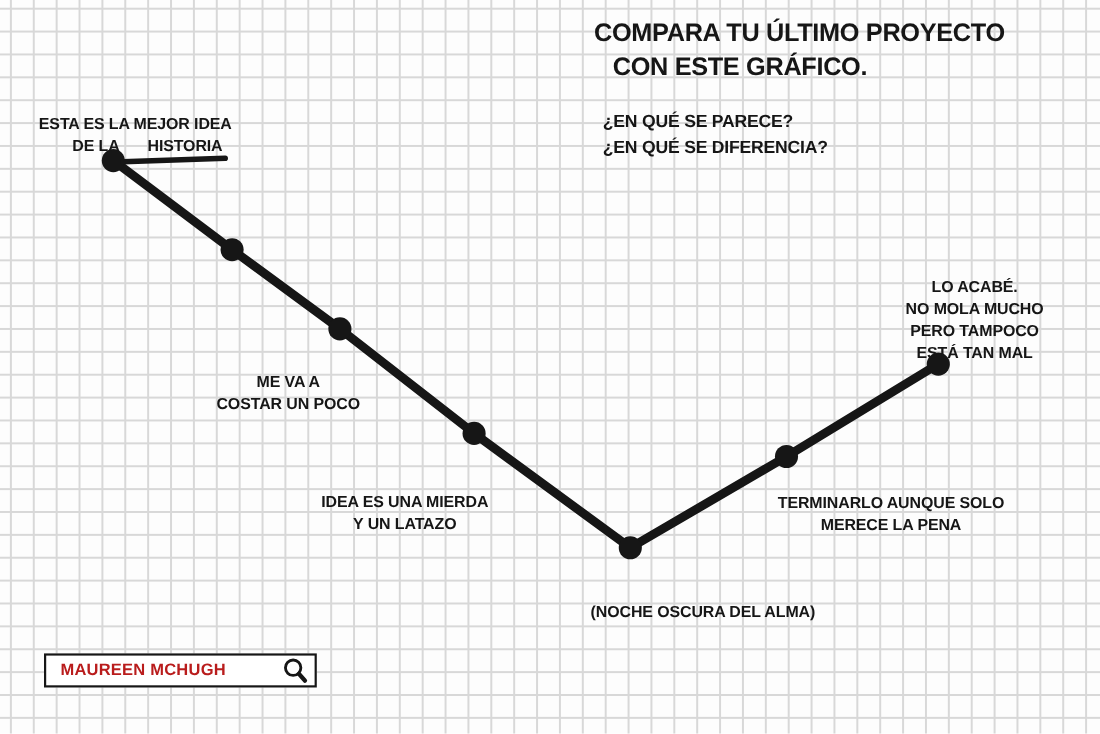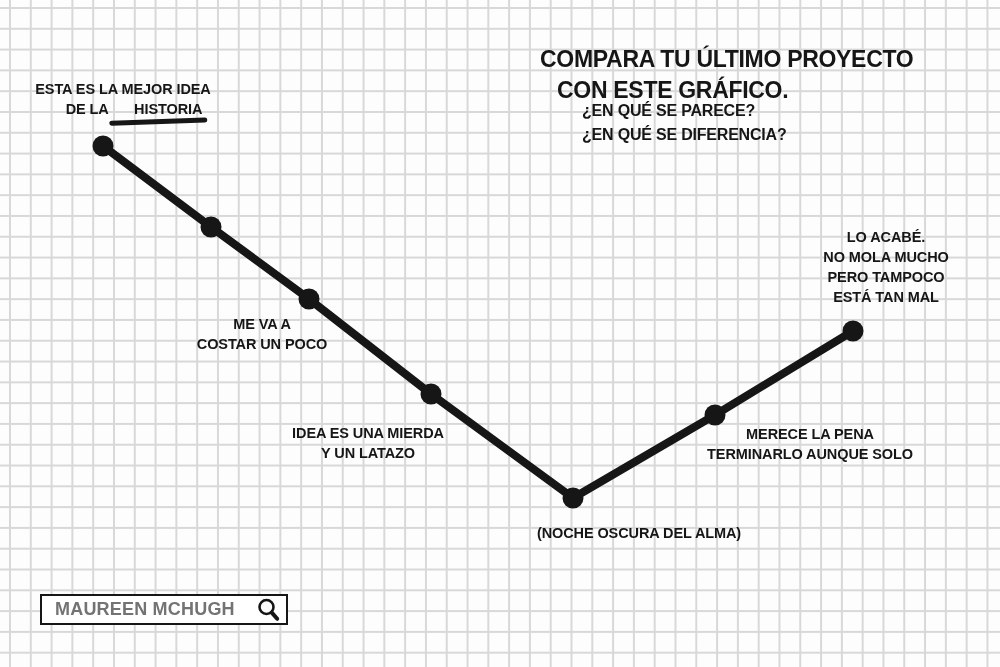--- a/index.html
+++ b/index.html
@@ -14,38 +14,38 @@
     background-size:20.8px 20.8px;
     background-position:9px 7px;
     font-family:"Liberation Sans", sans-serif;
     color:#161616;
   }
   #chart-svg { position:absolute; left:0; top:0; }
   .ink-line { fill:none; stroke:#161616; stroke-width:8; stroke-linecap:round; stroke-linejoin:round; }
   .ink-dot  { fill:#161616; }
 
   .title-block {
-    position:absolute; left:540px; top:44px;
+    position:absolute; left:540px; top:14px;
     font-weight:bold; font-size:23px; line-height:31px;
     letter-spacing:-0.3px; white-space:nowrap;
   }
   .title-block .line2 { display:block; padding-left:17px; }
 
   .questions-block {
-    position:absolute; left:582px; top:99px;
+    position:absolute; left:548px; top:99px;
     font-weight:bold; font-size:16px; line-height:24px;
     letter-spacing:-0.2px; white-space:nowrap;
   }
   .questions-block span { display:block; }
 
   .label {
     position:absolute; transform:translateX(-50%);
     text-align:center; font-weight:bold;
     font-size:14.5px; line-height:20px;
-    letter-spacing:-0.1px; white-space:nowrap;
+    letter-spacing:-0.1px; white-space:nowrap;margin-top:24px;
   }
   .label span { display:block; }
   .label .inline { display:inline;padding-left:22px; }
 
   .hand-underline { position:relative; display:inline-block; }
   .hand-underline::after {
     content:""; position:absolute; left:-3px; right:-5px; bottom:-7px;
     height:5px; background:#161616; border-radius:3px;
     transform:rotate(-2deg);
   }
@@ -53,22 +53,22 @@
   .search-box {
     position:absolute; left:40px; top:594px;
     width:248px; height:31px; box-sizing:border-box;
     border:2px solid #161616; background:#ffffff;
     display:flex; align-items:center; justify-content:space-between;
     padding:0 4px 0 13px;
   }
   .search-input {
     border:none; outline:none; background:transparent;
     font-family:"Liberation Sans", sans-serif;
-    font-weight:bold; font-size:18px; letter-spacing:0.2px;
-    color:#737373; width:185px; padding:0;
+    font-weight:bold; font-size:15px; letter-spacing:0.2px;
+    color:#b91c1c; width:185px; padding:0;
   }
   .search-icon-svg { display:block; }
 </style>
 </head>
 <body>
 
 <div id="canvas">
 
   <svg id="chart-svg" width="1000" height="667" viewBox="0 0 1000 667">
       <polyline points="103,146 211,227 309,299 431,394 573,498 715,415 853,331" class="ink-line"></polyline>
@@ -108,22 +108,22 @@
   <div class="label" style="left:368px; top:423px;">
     <span>IDEA ES UNA MIERDA</span>
     <span>Y UN LATAZO</span>
   </div>
 
   <div class="label" style="left:639px; top:523px;text-align:right;">
     <span>(NOCHE OSCURA DEL ALMA)</span>
   </div>
 
   <div class="label" style="left:810px; top:424px;">
+    <span>TERMINARLO AUNQUE SOLO</span>
     <span>MERECE LA PENA</span>
-    <span>TERMINARLO AUNQUE SOLO</span>
   </div>
 
   <div class="label" style="left:886px; top:227px;">
     <span>LO ACABÉ.</span>
     <span>NO MOLA MUCHO</span>
     <span>PERO TAMPOCO</span>
     <span>ESTÁ TAN MAL</span>
   </div>
 
   <div class="search-box">

